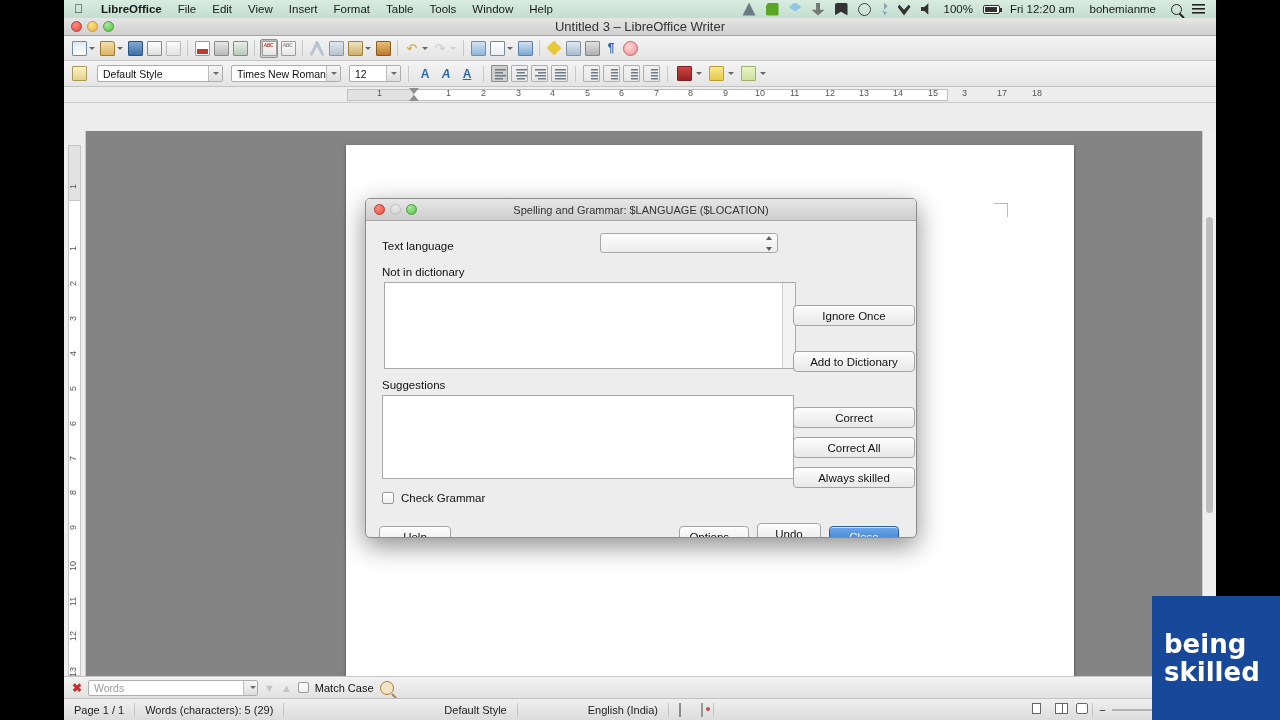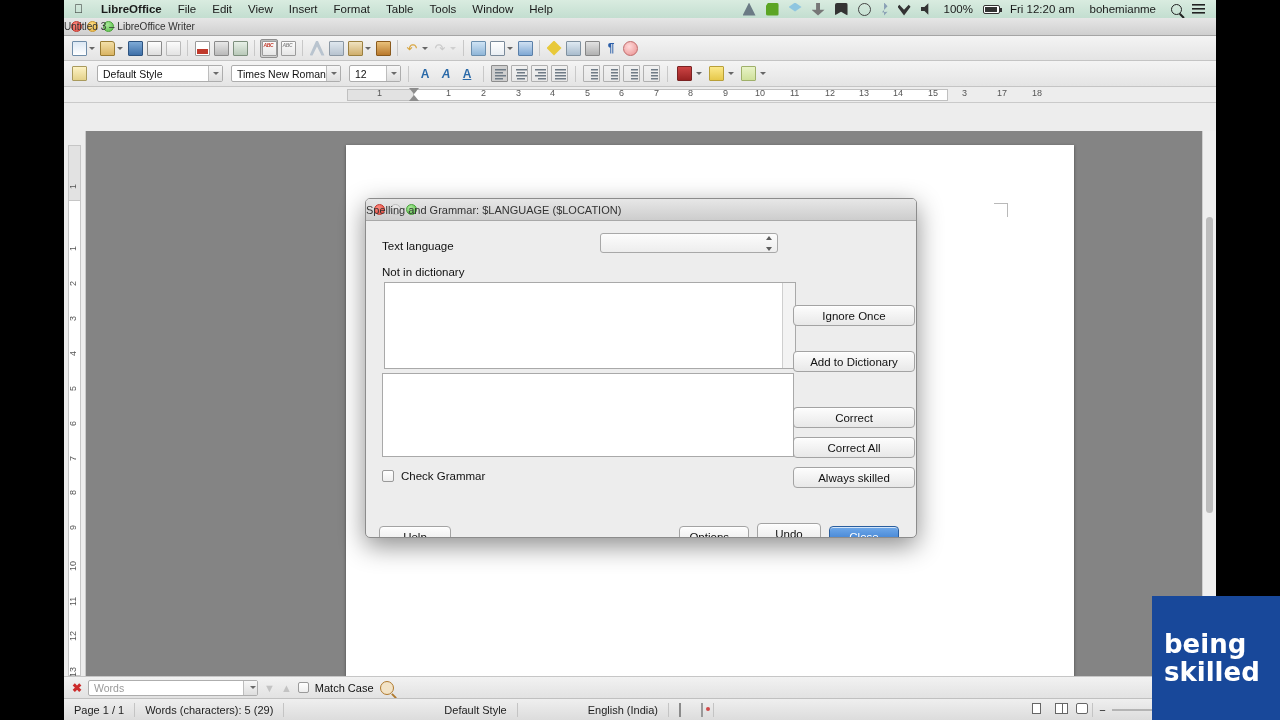--- a/index.html
+++ b/index.html
@@ -43,21 +43,21 @@
   .lowin{ position:absolute; left:64px; top:18px; width:1152px; height:702px; background:#ededed; }
   .titlebar{
     height:18px; background:linear-gradient(#e6e6e6,#cfcfcf); border-bottom:1px solid #a5a5a5;
     display:flex; align-items:center; position:relative;
   }
   .tl{ display:flex; gap:5px; padding-left:7px; }
   .tl i{ width:11px;height:11px;border-radius:50%;display:block; }
   .tl .r{ background:radial-gradient(circle at 35% 30%,#ff8b80,#e04b41); border:1px solid #c1392f;}
   .tl .y{ background:radial-gradient(circle at 35% 30%,#ffe08a,#e8b23c); border:1px solid #c9972c;}
   .tl .g{ background:radial-gradient(circle at 35% 30%,#a9e99a,#56bd45); border:1px solid #46a337;}
-  .wtitle{ position:absolute; left:0; right:0; text-align:left; font-size:10px; color:#333; }
+  .wtitle{ position:absolute; left:0; right:0; text-align:center; font-size:13px; color:#333; }
 
   
   .tbar{ height:25px; background:linear-gradient(#f4f4f4,#e4e4e4); border-bottom:1px solid #c4c4c4;
          display:flex; align-items:center; padding:0 6px; gap:1px; }
   .tbtn{ width:18px;height:19px;display:flex;align-items:center;justify-content:center;border-radius:2px; }
   .tbtn.pressed{ background:linear-gradient(#bdbdbd,#d4d4d4); border:1px solid #8f8f8f; }
   .caret{ width:0;height:0;border-left:3px solid transparent;border-right:3px solid transparent;
           border-top:3.5px solid #666; margin:0 2px 0 0; }
   .sep{ width:1px;height:16px;background:#c8c8c8;margin:0 4px; }
 
@@ -168,21 +168,21 @@
   .ic-rec{ width:12px;height:11px;background:#fff;border:1px solid #9a9a9a;position:relative;}
   .ic-rec:after{content:"";position:absolute;left:4px;top:3px;width:4px;height:4px;background:#d04a4a;border-radius:50%;}
 
   
   .dialog{ position:absolute; left:365px; top:198px; width:552px; height:340px;
            background:#ededed; border:1px solid #8c8c8c; border-radius:5px;
            box-shadow:0 8px 26px rgba(0,0,0,.45); overflow:hidden; }
   .dtitle{ height:22px; background:linear-gradient(#e7e7e7,#cdcdcd); border-bottom:1px solid #a8a8a8;
            display:flex; align-items:center; position:relative; }
   .dtitle .tl{ padding-left:8px; }
-  .dtitle .txt{ position:absolute; left:0; right:0; font-size:11px; color:#333; }
+  .dtitle .txt{ position:absolute; left:0; right:0; text-align:center; font-size:11px; color:#333; }
   .dbody{ padding:14px 16px 0 16px; position:relative; height:318px; }
   .lbl{ font-size:11.5px; color:#111; }
   .row1{ display:flex; align-items:center; height:22px; }
   .selbox{ width:178px; height:20px; background:linear-gradient(#fcfcfc,#ededed); border:1px solid #a8a8a8;
            border-radius:3px; position:relative; margin-left:0; }
   .selbox .stp{ position:absolute; right:4px; top:2px; width:9px; height:15px;
                 display:flex;flex-direction:column;justify-content:space-between;align-items:center;}
   .selbox .stp i{ width:0;height:0;border-left:3.5px solid transparent;border-right:3.5px solid transparent;}
   .selbox .stp i.u{ border-bottom:4px solid #5c5c5c; }
   .selbox .stp i.d{ border-top:4px solid #5c5c5c; }
@@ -530,20 +530,21 @@
             </span>
         </div>
       </div>
 
       <div class="lbl" style="margin-top:9px">Not in dictionary</div>
       <div class="txtarea" style="position:absolute;left:368px;top:0;left:2px;width:412px;height:87px;margin-top:4px;position:relative">
         <div class="tscroll"></div>
 
       </div>
 
+      <div class="lbl" style="margin-top:10px">Suggestions</div>
       <div class="txtarea" style="width:412px;height:84px;margin-top:4px;position:relative">
         
       </div>
 
       <div style="display:flex;align-items:center;gap:7px;margin-top:13px">
         <span class="chk"></span>
         <span class="lbl">Check Grammar</span>
       </div>
 
       <div class="btn" style="position:absolute;left:427px;top:84px;width:122px">Ignore Once</div>

